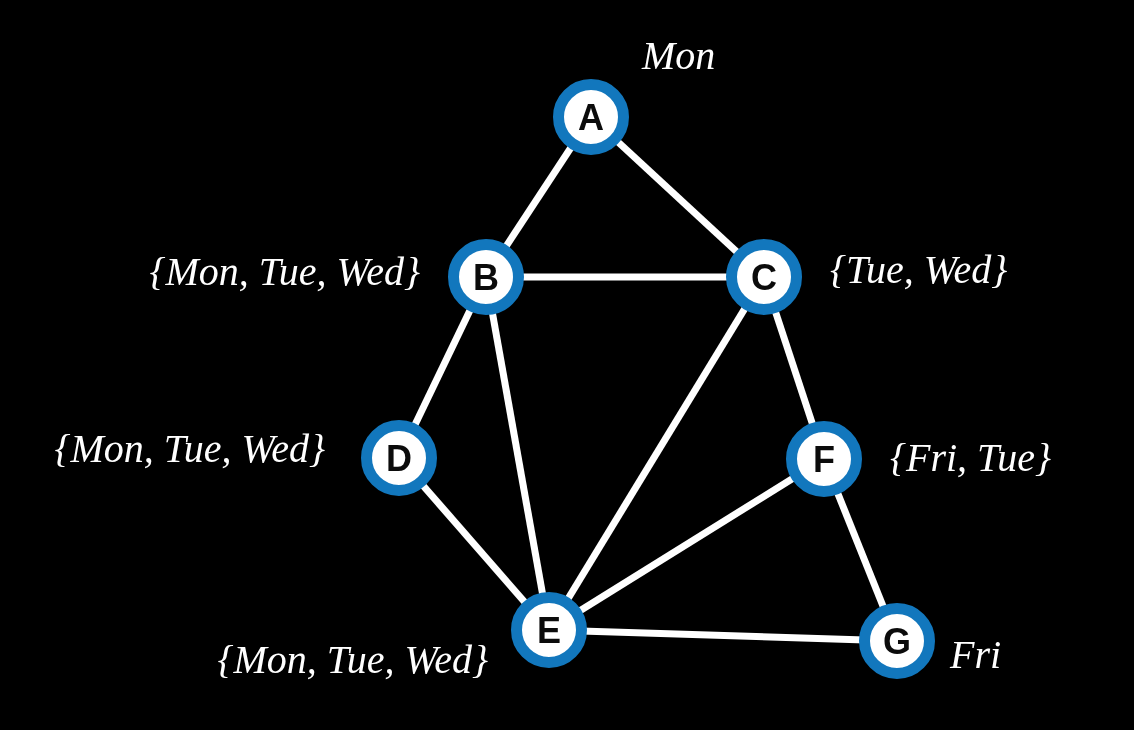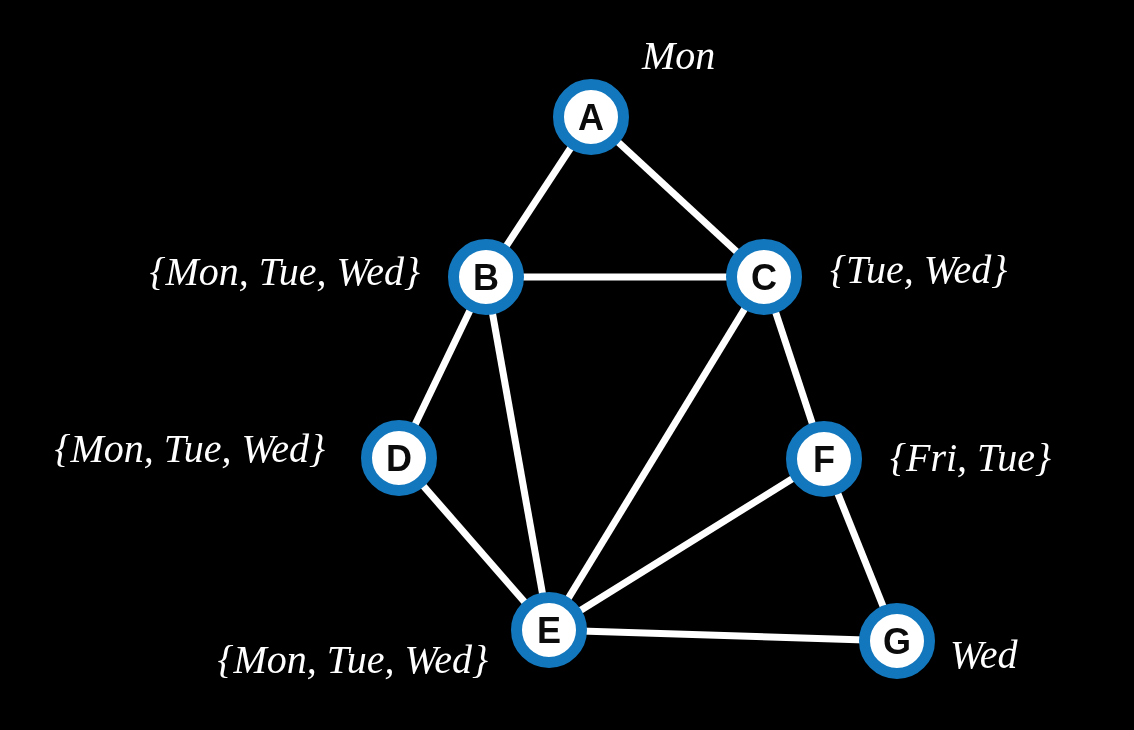--- a/index.html
+++ b/index.html
@@ -85,13 +85,13 @@
 <div class="node" style="left: 859px; top: 603px;">
   <span class="node-letter">G</span>
 </div>
 
 <div class="domain-label" style="left: 634px; top: 30px; margin-left: 8px;">Mon</div>
 <div class="domain-label" style="right: 714px; top: 246px;">{Mon, Tue, Wed}</div>
 <div class="domain-label" style="left: 830px; top: 244px; text-align: center;">{Tue, Wed}</div>
 <div class="domain-label" style="right: 809px; top: 423px;">{Mon, Tue, Wed}</div>
 <div class="domain-label" style="right: 646px; top: 634px;">{Mon, Tue, Wed}</div>
 <div class="domain-label" style="left: 890px; top: 432px;">{Fri, Tue}</div>
-<div class="domain-label" style="left: 950px; top: 629px;">Wed</div>
+<div class="domain-label" style="left: 950px; top: 629px;">Fri</div>
 
 </body></html>

